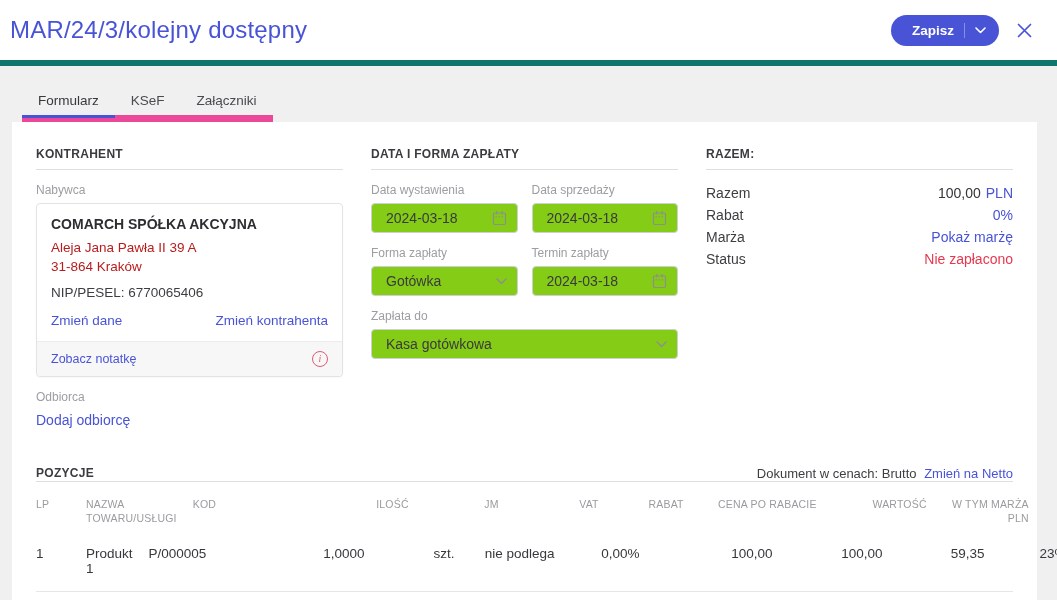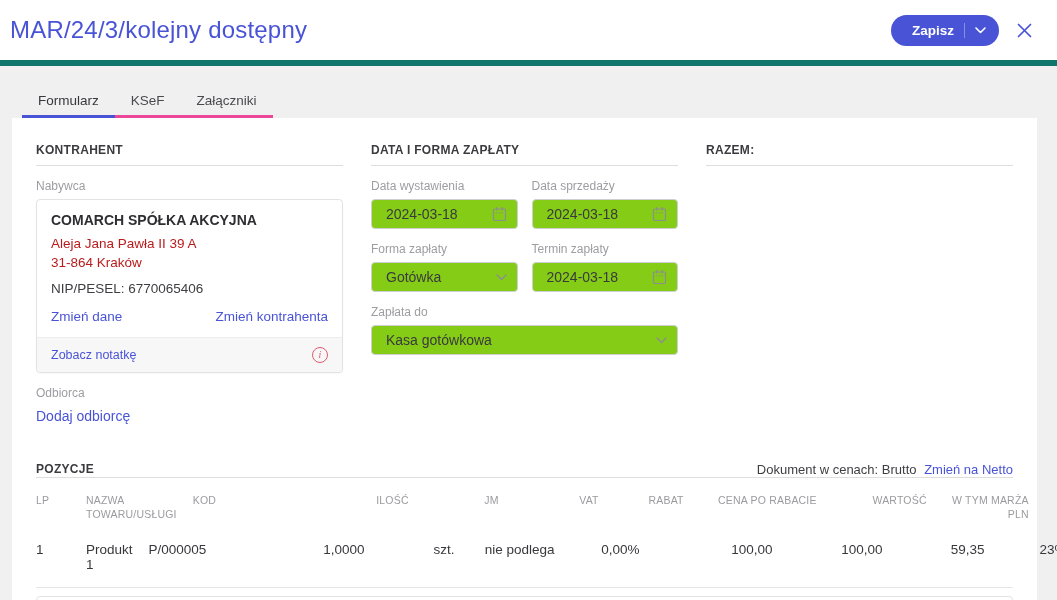--- a/index.html
+++ b/index.html
@@ -30,21 +30,21 @@
   .save-btn{
     display:flex;align-items:center;gap:10px;height:31px;border:none;
     background:var(--accent);color:#fff;border-radius:17px;
     padding:0 13px 0 21px;font-family:inherit;font-size:13.5px;font-weight:700;
     cursor:pointer;
   }
   .save-divider{width:1px;height:15px;background:rgba(255,255,255,.35);}
   .icon-btn{background:none;border:none;cursor:pointer;color:var(--accent);display:flex;align-items:center;padding:2px;}
 
   
-  .tabs{display:inline-flex;margin:21px 0 0 22px;border-bottom:3px solid #ec4899;}
+  .tabs{display:inline-flex;margin:21px 0 0 22px;border-bottom:7px solid #ec4899;}
   .tab{
     padding:6px 16px 7px;font-size:13.5px;color:#4a4a4e;cursor:pointer;
     margin-bottom:-3px;border-bottom:3px solid transparent;white-space:nowrap;
   }
   .tab.active{color:#38383c;border-bottom-color:var(--accent);}
 
   
   .panel{
     background:#fff;margin:0 20px 0 12px;min-height:472px;
     padding:25px 14px 6px;
@@ -237,20 +237,40 @@
         <span class="ico">
           <svg width="11" height="7" viewBox="0 0 11 7">
               <path d="M1 1 L5.5 5.5 L10 1" fill="none" stroke="currentColor" stroke-width="1.4" stroke-linecap="round" stroke-linejoin="round"></path>
             </svg>
         </span>
       </div>
     </section>
 
     <section>
       <div class="section-title">RAZEM:</div>
+      <div class="sum-rows">
+        <div class="sum-row">
+          <span class="sum-label">Razem</span>
+          <span>
+            <span class="sum-value">100,00</span><span class="sum-suffix">PLN</span>
+          </span>
+        </div>
+        <div class="sum-row">
+          <span class="sum-label">Rabat</span>
+          <span class="sum-accent">0%</span>
+        </div>
+        <div class="sum-row">
+          <span class="sum-label">Marża</span>
+          <a class="link sum-accent" style="font-size:14px;">Pokaż marżę</a>
+        </div>
+        <div class="sum-row">
+          <span class="sum-label">Status</span>
+          <span class="sum-danger">Nie zapłacono</span>
+        </div>
+      </div>
     </section>
   </div>
 
   <div class="items-head">
     <div class="section-title" style="border-bottom:none;padding-bottom:0;">POZYCJE</div>
     <div class="pricing">
       <span>Dokument w cenach: Brutto</span>
       <a class="link">Zmień na Netto</a>
     </div>
   </div>

